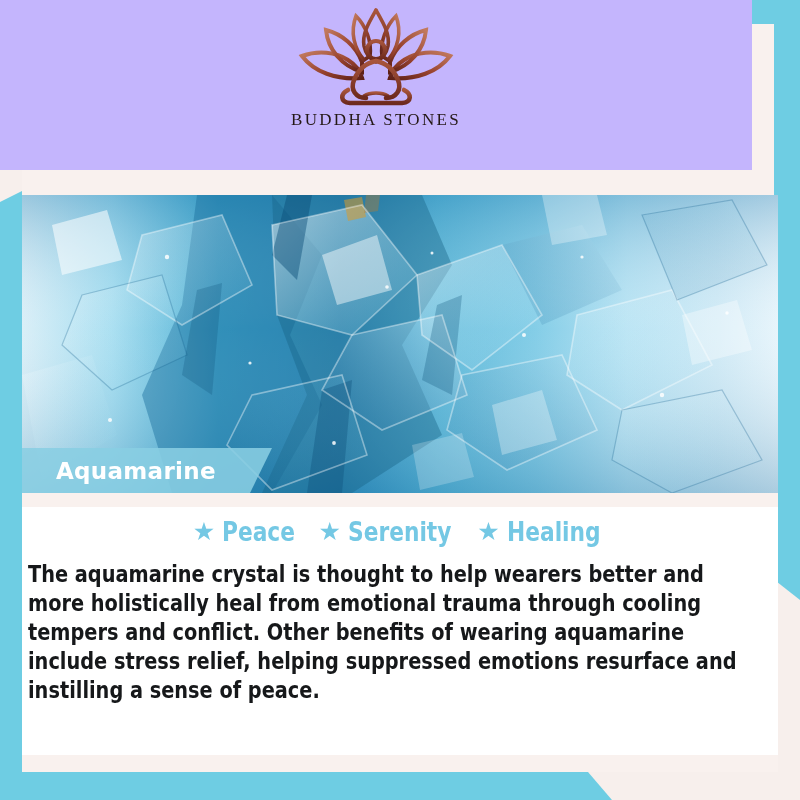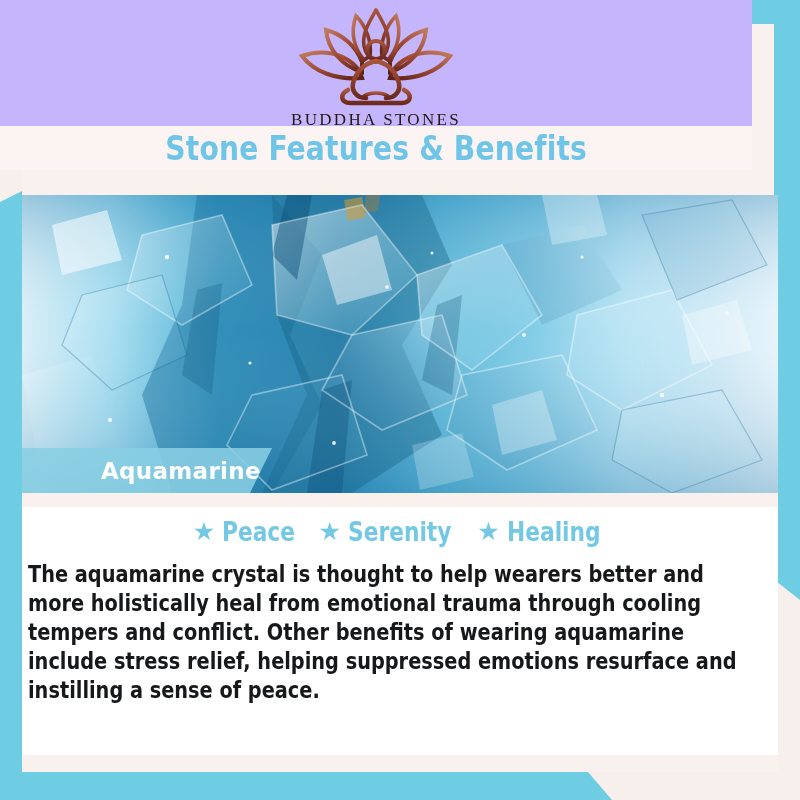--- a/index.html
+++ b/index.html
@@ -145,21 +145,20 @@
     position: absolute;
     left: 22px;
     top: 448px;
     width: 250px;
     height: 45px;
     background: rgba(137, 206, 226, 0.88);
     clip-path: polygon(0 0, 250px 0, 228px 45px, 0 45px);
     display: flex;
     align-items: center;
     z-index: 5;
-    padding-left: 45px;
   }
   .ribbon-text {
     margin-left: 34px;
     font-family: "DejaVu Sans", sans-serif;
     font-weight: bold;
     font-size: 23px;
     color: #ffffff;
     letter-spacing: 0.3px;
   }
 
@@ -293,23 +292,20 @@
         <path d="M98 57 C88 59 80 66 76 76 C72 86 78 94 88 94" fill="none" stroke="url(#pc)" stroke-width="4.6" stroke-linecap="round"></path>
         <path d="M98 57 C108 59 116 66 120 76 C124 86 118 94 108 94" fill="none" stroke="url(#pc)" stroke-width="4.6" stroke-linecap="round"></path>
 
         <path d="M70 86 C62 90 62 98 72 99 L124 99 C134 98 134 90 126 86" fill="none" stroke="url(#pc)" stroke-width="4.6" stroke-linecap="round"></path>
 
         <path d="M86 92 C92 88 104 88 110 92" fill="none" stroke="url(#pc)" stroke-width="3.6" stroke-linecap="round"></path>
       </svg>
       <span class="logo-word">BUDDHA STONES</span>
     </div>
 
-    <div class="title-band">
-      <span class="title-text">Stone Features &amp; Benefits</span>
-    </div>
   </div>
 
   <div class="photo">
     <svg width="756" height="298" viewBox="0 0 756 298" preserveAspectRatio="none">
       <defs>
         <linearGradient id="bgGrad" x1="0" y1="0" x2="1" y2="0">
           <stop offset="0%" stop-color="#d8eef7"></stop>
           <stop offset="12%" stop-color="#9fdbef"></stop>
           <stop offset="26%" stop-color="#3ba6cd"></stop>
           <stop offset="42%" stop-color="#2e8fbf"></stop>

